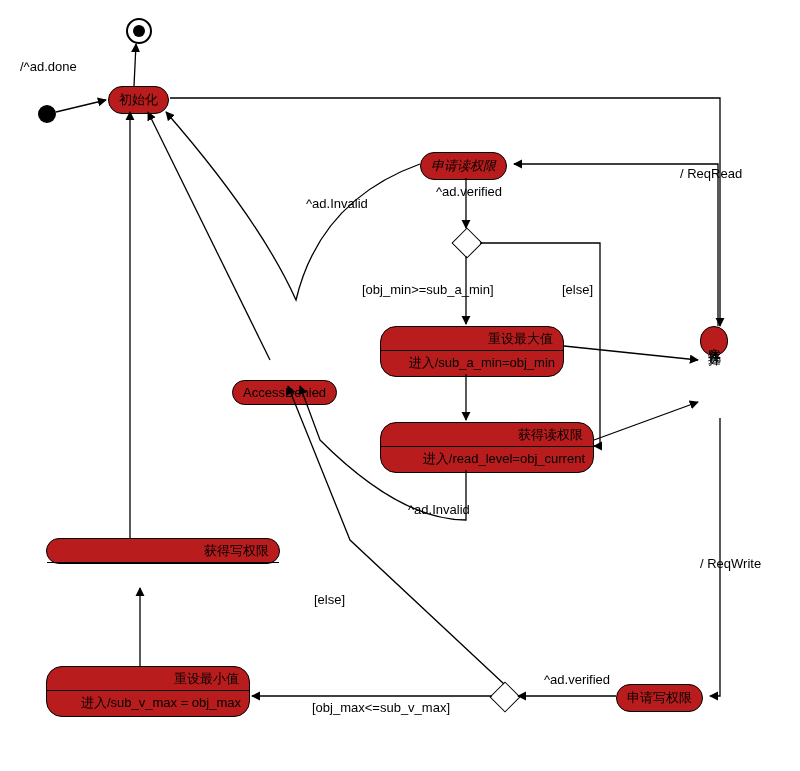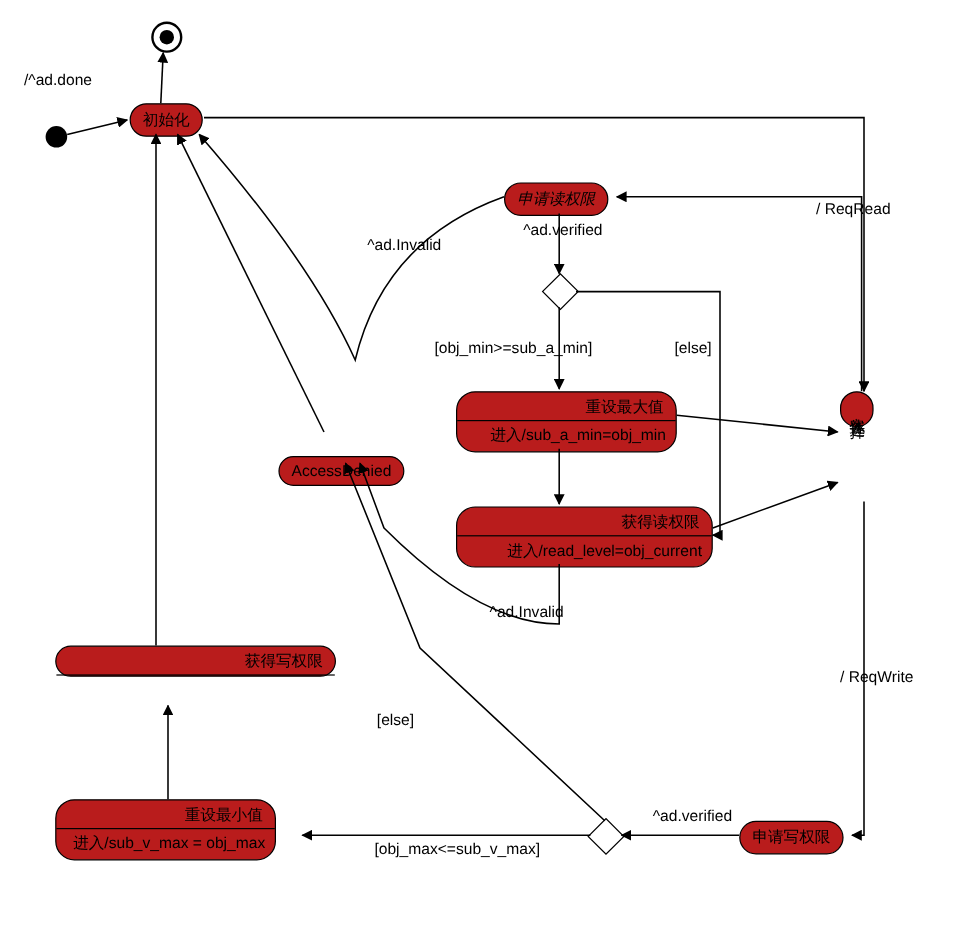--- a/index.html
+++ b/index.html
@@ -118,21 +118,21 @@
   </div>
 
   <div class="state" style="left:700px; top:326px; padding:10px 4px;">
     <div class="vertical-label">客体选择</div>
   </div>
 
   <div class="state state-composite" style="left:46px; top:538px; width:234px;">
     <div class="title">获得写权限</div>
   </div>
 
-  <div class="state state-composite" style="left:46px; top:666px; width:184px;">
+  <div class="state state-composite" style="left:46px; top:666px; width:204px;">
     <div class="title">重设最小值</div>
     <div class="body">进入/sub_v_max = obj_max</div>
   </div>
 
   <div class="decision" style="left:494px; top:686px;"></div>
 
   <div class="state state-simple" style="left:616px; top:684px;">
     <span>申请写权限</span>
   </div>
 

